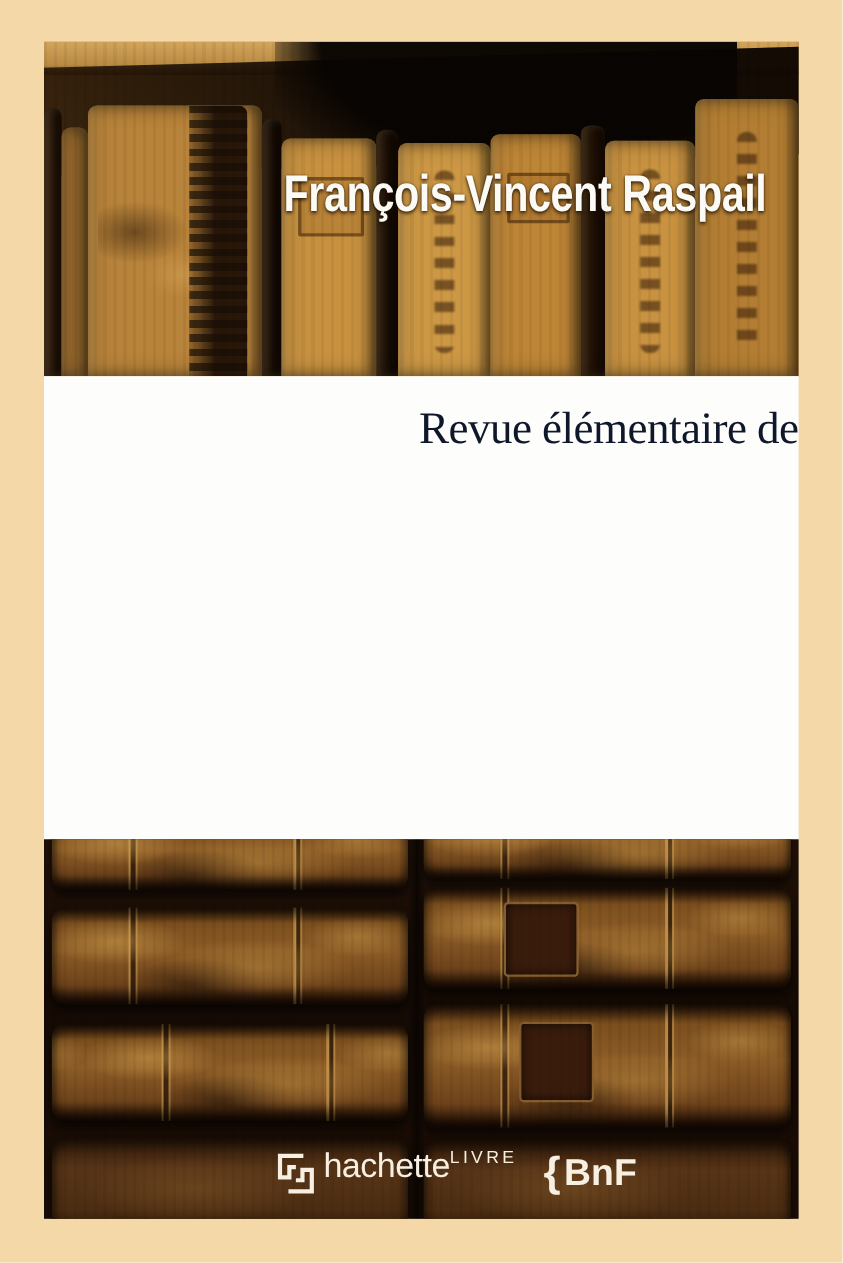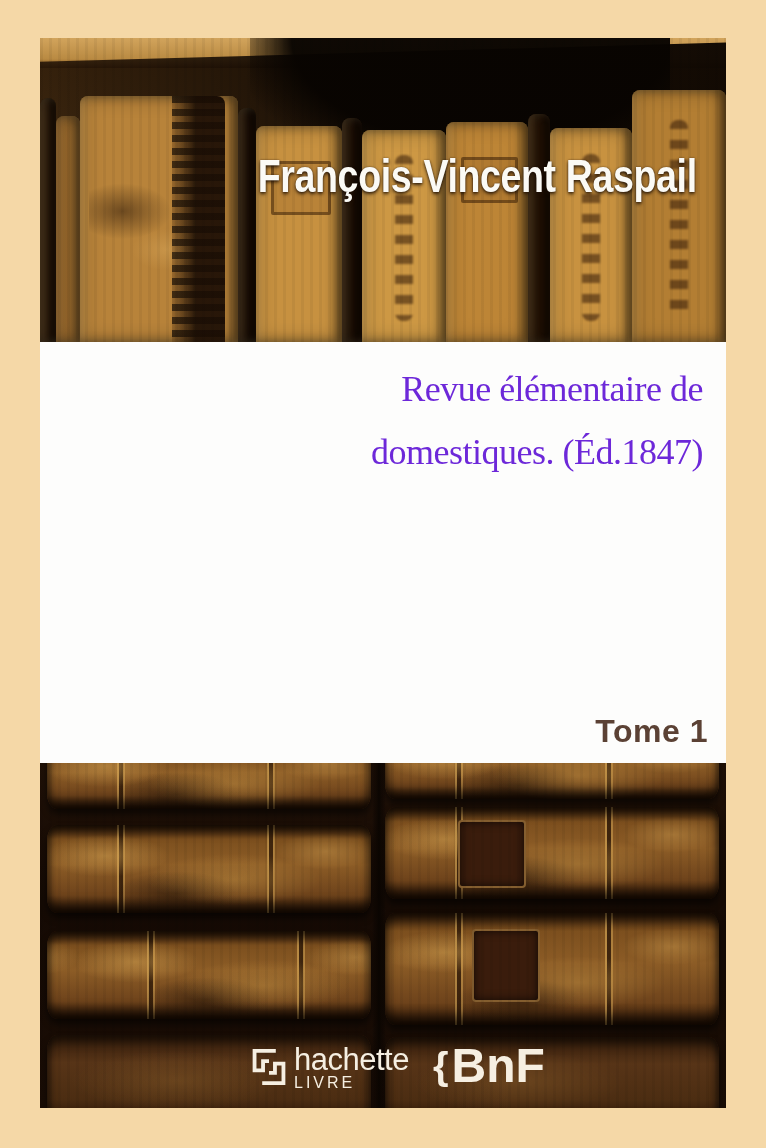--- a/index.html
+++ b/index.html
@@ -41,23 +41,23 @@
     position:absolute;right:29px;top:114px;z-index:5;
     font-weight:700;font-size:47px;line-height:1;letter-spacing:-.5px;
     color:#fbfaf5;white-space:nowrap;
     transform:scaleX(.80);transform-origin:100% 50%;
     text-shadow:0 2px 4px rgba(28,14,4,.85),0 0 2px rgba(28,14,4,.5);
   }
 
   
   .white-band{position:absolute;top:304px;left:0;width:686px;height:421px;background:#fdfdfc;}
   .title-block{
-    position:absolute;top:16px;right:23px;text-align:right;
-    font-family:"Liberation Serif",serif;font-size:36px;line-height:63px;
-    color:#6d28d9;letter-spacing:-.5px;white-space:nowrap;
+    position:absolute;top:16px;right:0;text-align:right;
+    font-family:"Liberation Serif",serif;font-size:41px;line-height:63px;
+    color:#0f172a;letter-spacing:-.5px;white-space:nowrap;
   }
   .tome{
     position:absolute;right:18px;bottom:13px;
     font-weight:700;font-size:32px;letter-spacing:.5px;color:#5b4134;
   }
 
   
   .photo-bottom{position:absolute;top:725px;left:0;width:686px;height:345px;overflow:hidden;
     background:linear-gradient(180deg,#201107,#150a04 40%,#1a0d05);}
   .col{position:absolute;top:0;bottom:0;}
@@ -77,26 +77,26 @@
   .bk.plain{background:
       radial-gradient(ellipse 140px 40px at 40% 50%,rgba(150,104,46,.35),rgba(150,104,46,0) 75%),
       linear-gradient(180deg,#331c0b 0%,#573417 30%,#4c2d12 70%,#231105 100%);}
   .lbl{position:absolute;left:22%;top:14%;width:64px;height:70%;border-radius:4px;
     background:#3a1c0c;border:2px solid rgba(224,176,92,.45);
     box-shadow:inset 0 0 10px rgba(0,0,0,.7);}
 
   
   .logos{position:absolute;left:212px;top:282px;z-index:6;display:flex;align-items:flex-start;color:#f6efe2;}
   .h-icon{display:block;margin-top:2px;}
-  .h-text{margin-left:8px;display:flex;flex-direction:column;}
+  .h-text{margin-left:8px;display:flex;flex-direction:row;}
   .h-word{font-size:31px;line-height:30px;letter-spacing:-.5px;font-weight:400;}
   .h-livre{font-size:16px;line-height:16px;letter-spacing:3px;font-weight:400;}
   .bnf{margin-left:24px;display:flex;align-items:center;margin-top:3px;}
   .bnf-brace{font-size:40px;line-height:36px;font-weight:600;margin-right:3px;transform:scaleY(.95);}
-  .bnf-word{font-size:48px;line-height:36px;font-weight:700;}
+  .bnf-word{font-size:34px;line-height:36px;font-weight:700;}
 </style>
 </head>
 <body>
 
 <div class="cover">
   <div class="inner">
 
     <div class="photo-top">
       <div class="shelf-bar"></div>
       <div class="shadow-band"></div>
@@ -127,23 +127,21 @@
           <div class="script"></div>
         </div>
       </div>
       <div class="grain"></div>
       <div class="author">François-Vincent Raspail</div>
     </div>
 
     <div class="white-band">
       <div class="title-block">
         <div>Revue élémentaire de</div>
-        <div>domestiques. (Éd.1847)</div>
       </div>
-      <div class="tome">Tome 1</div>
     </div>
 
     <div class="photo-bottom">
       <div class="col colL">
         <div class="bk" style="top:-20px;height:66px"></div>
         <div class="bk" style="top:62px;height:88px"></div>
         <div class="bk" style="top:168px;height:88px;background-position:30px 0"></div>
         <div class="bk plain" style="top:272px;height:92px"></div>
       </div>
       <div class="col colR">

